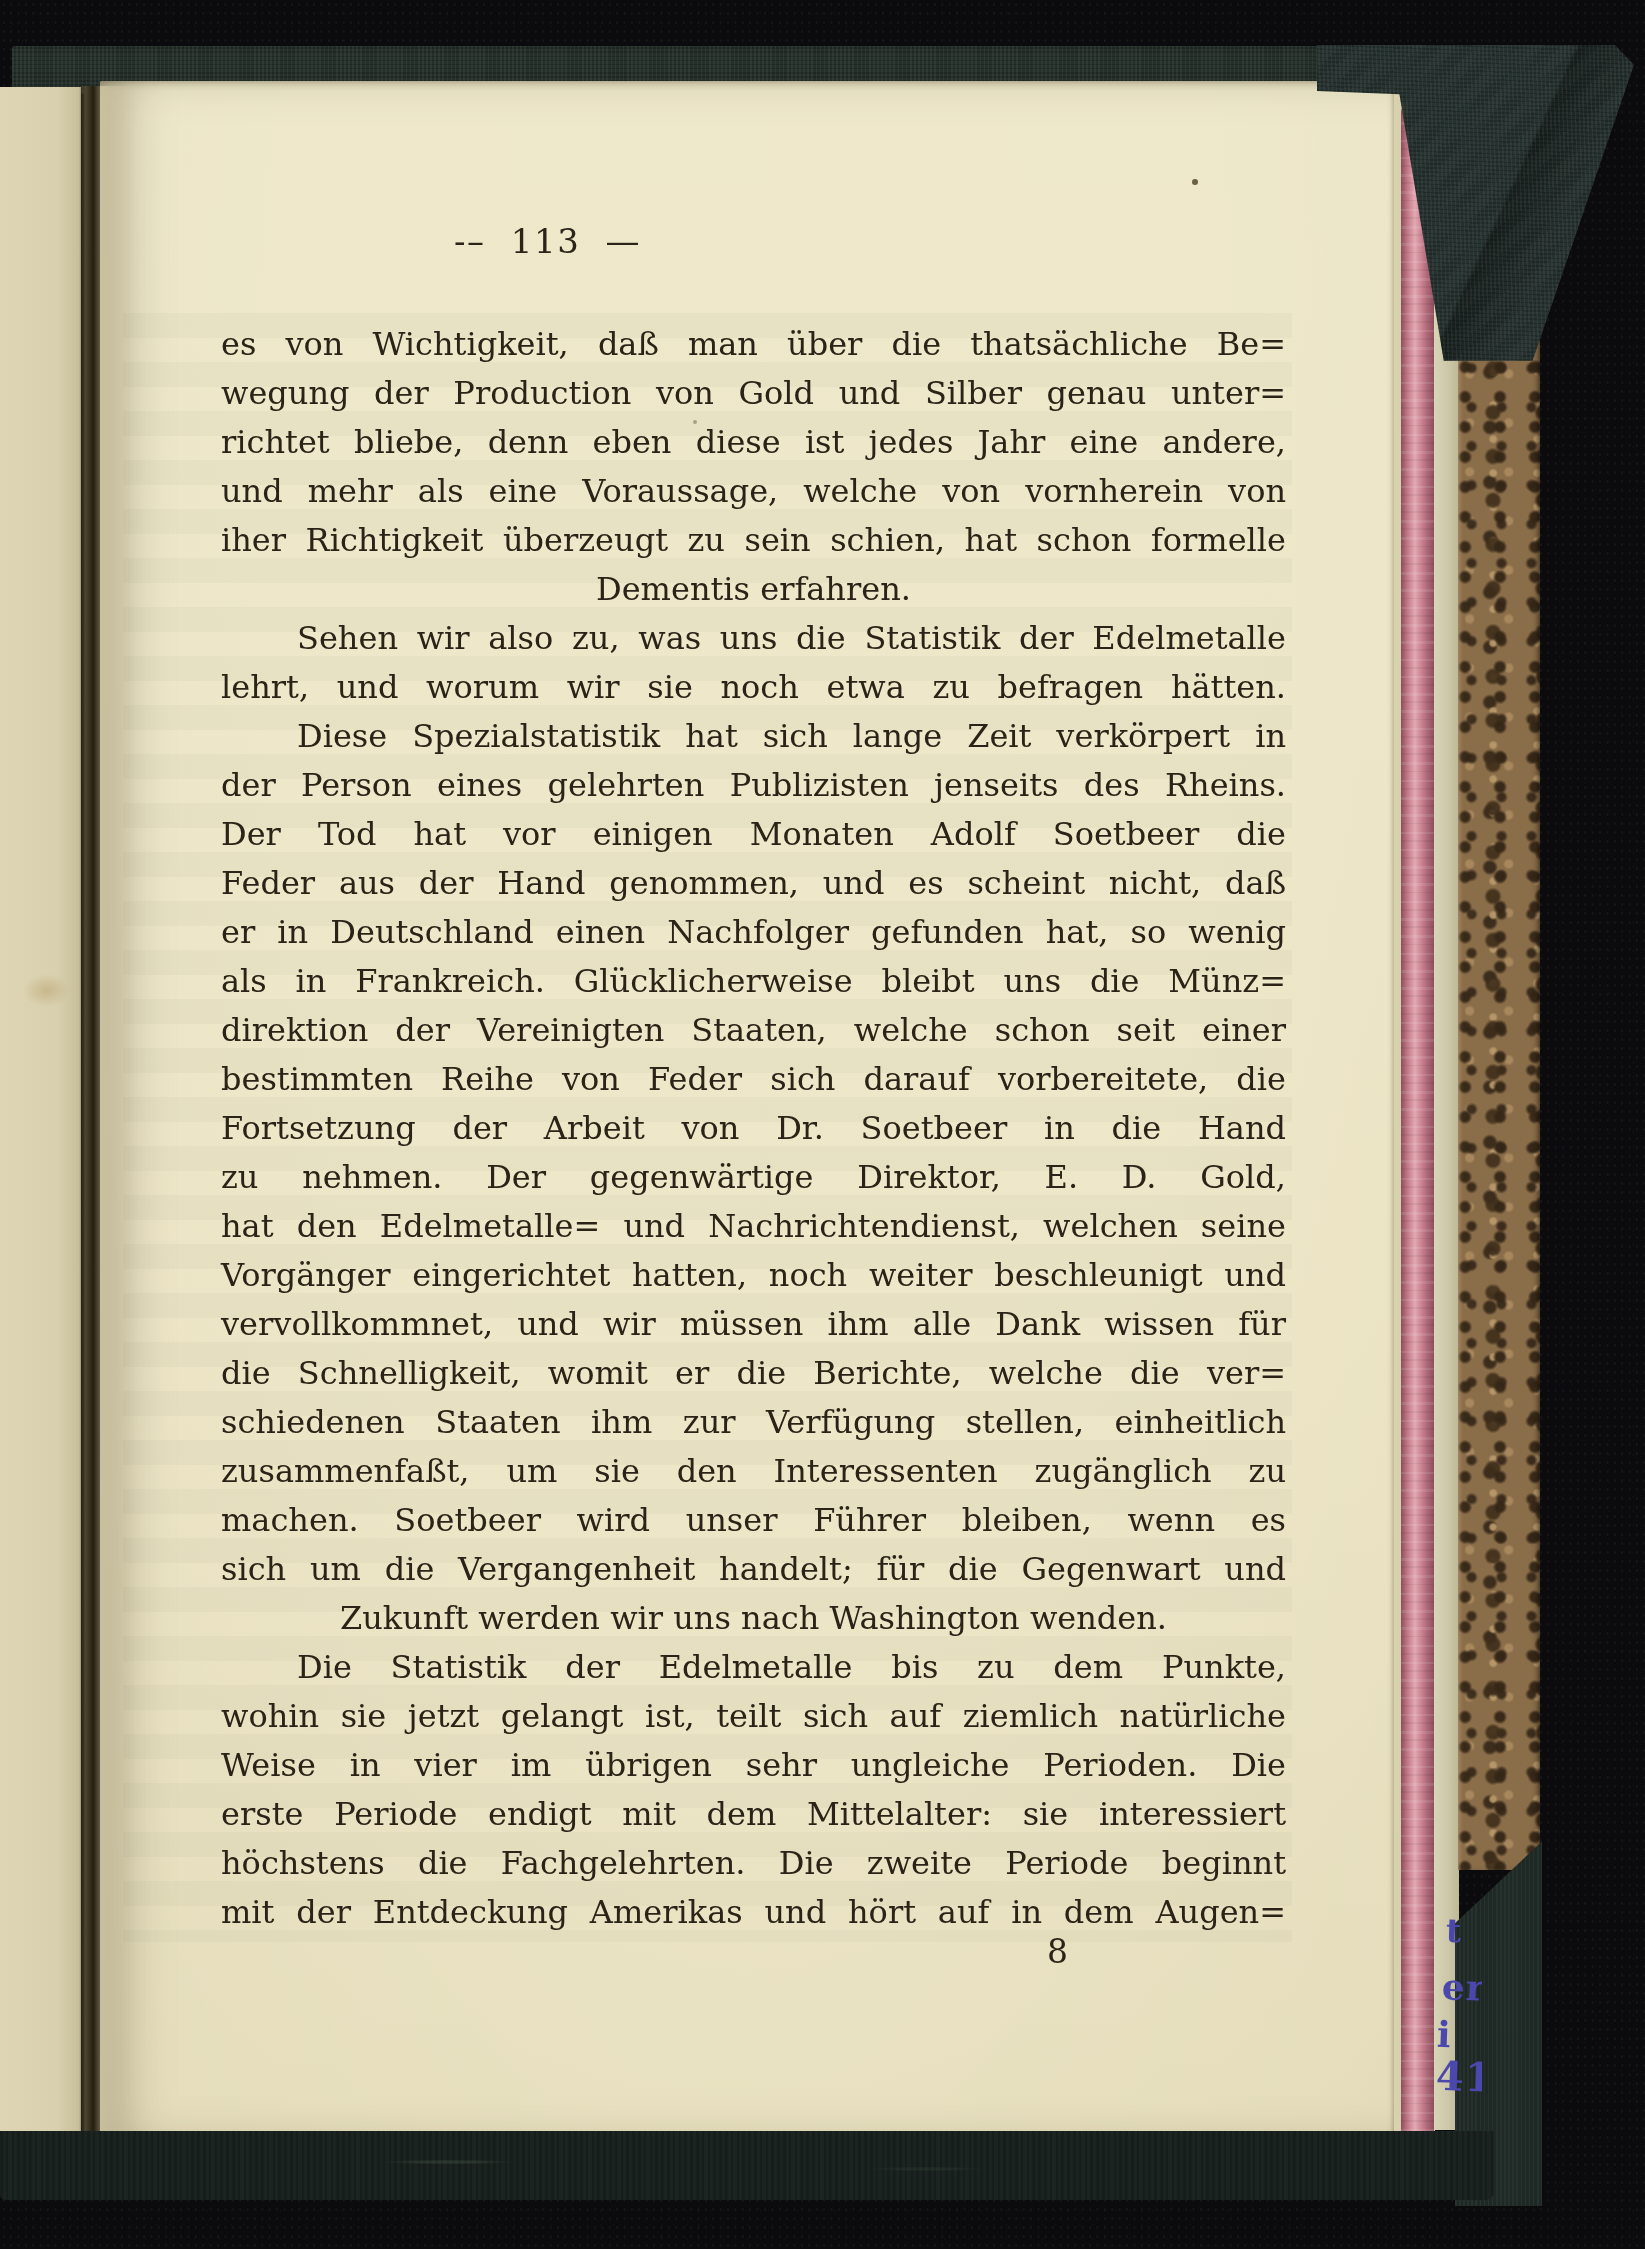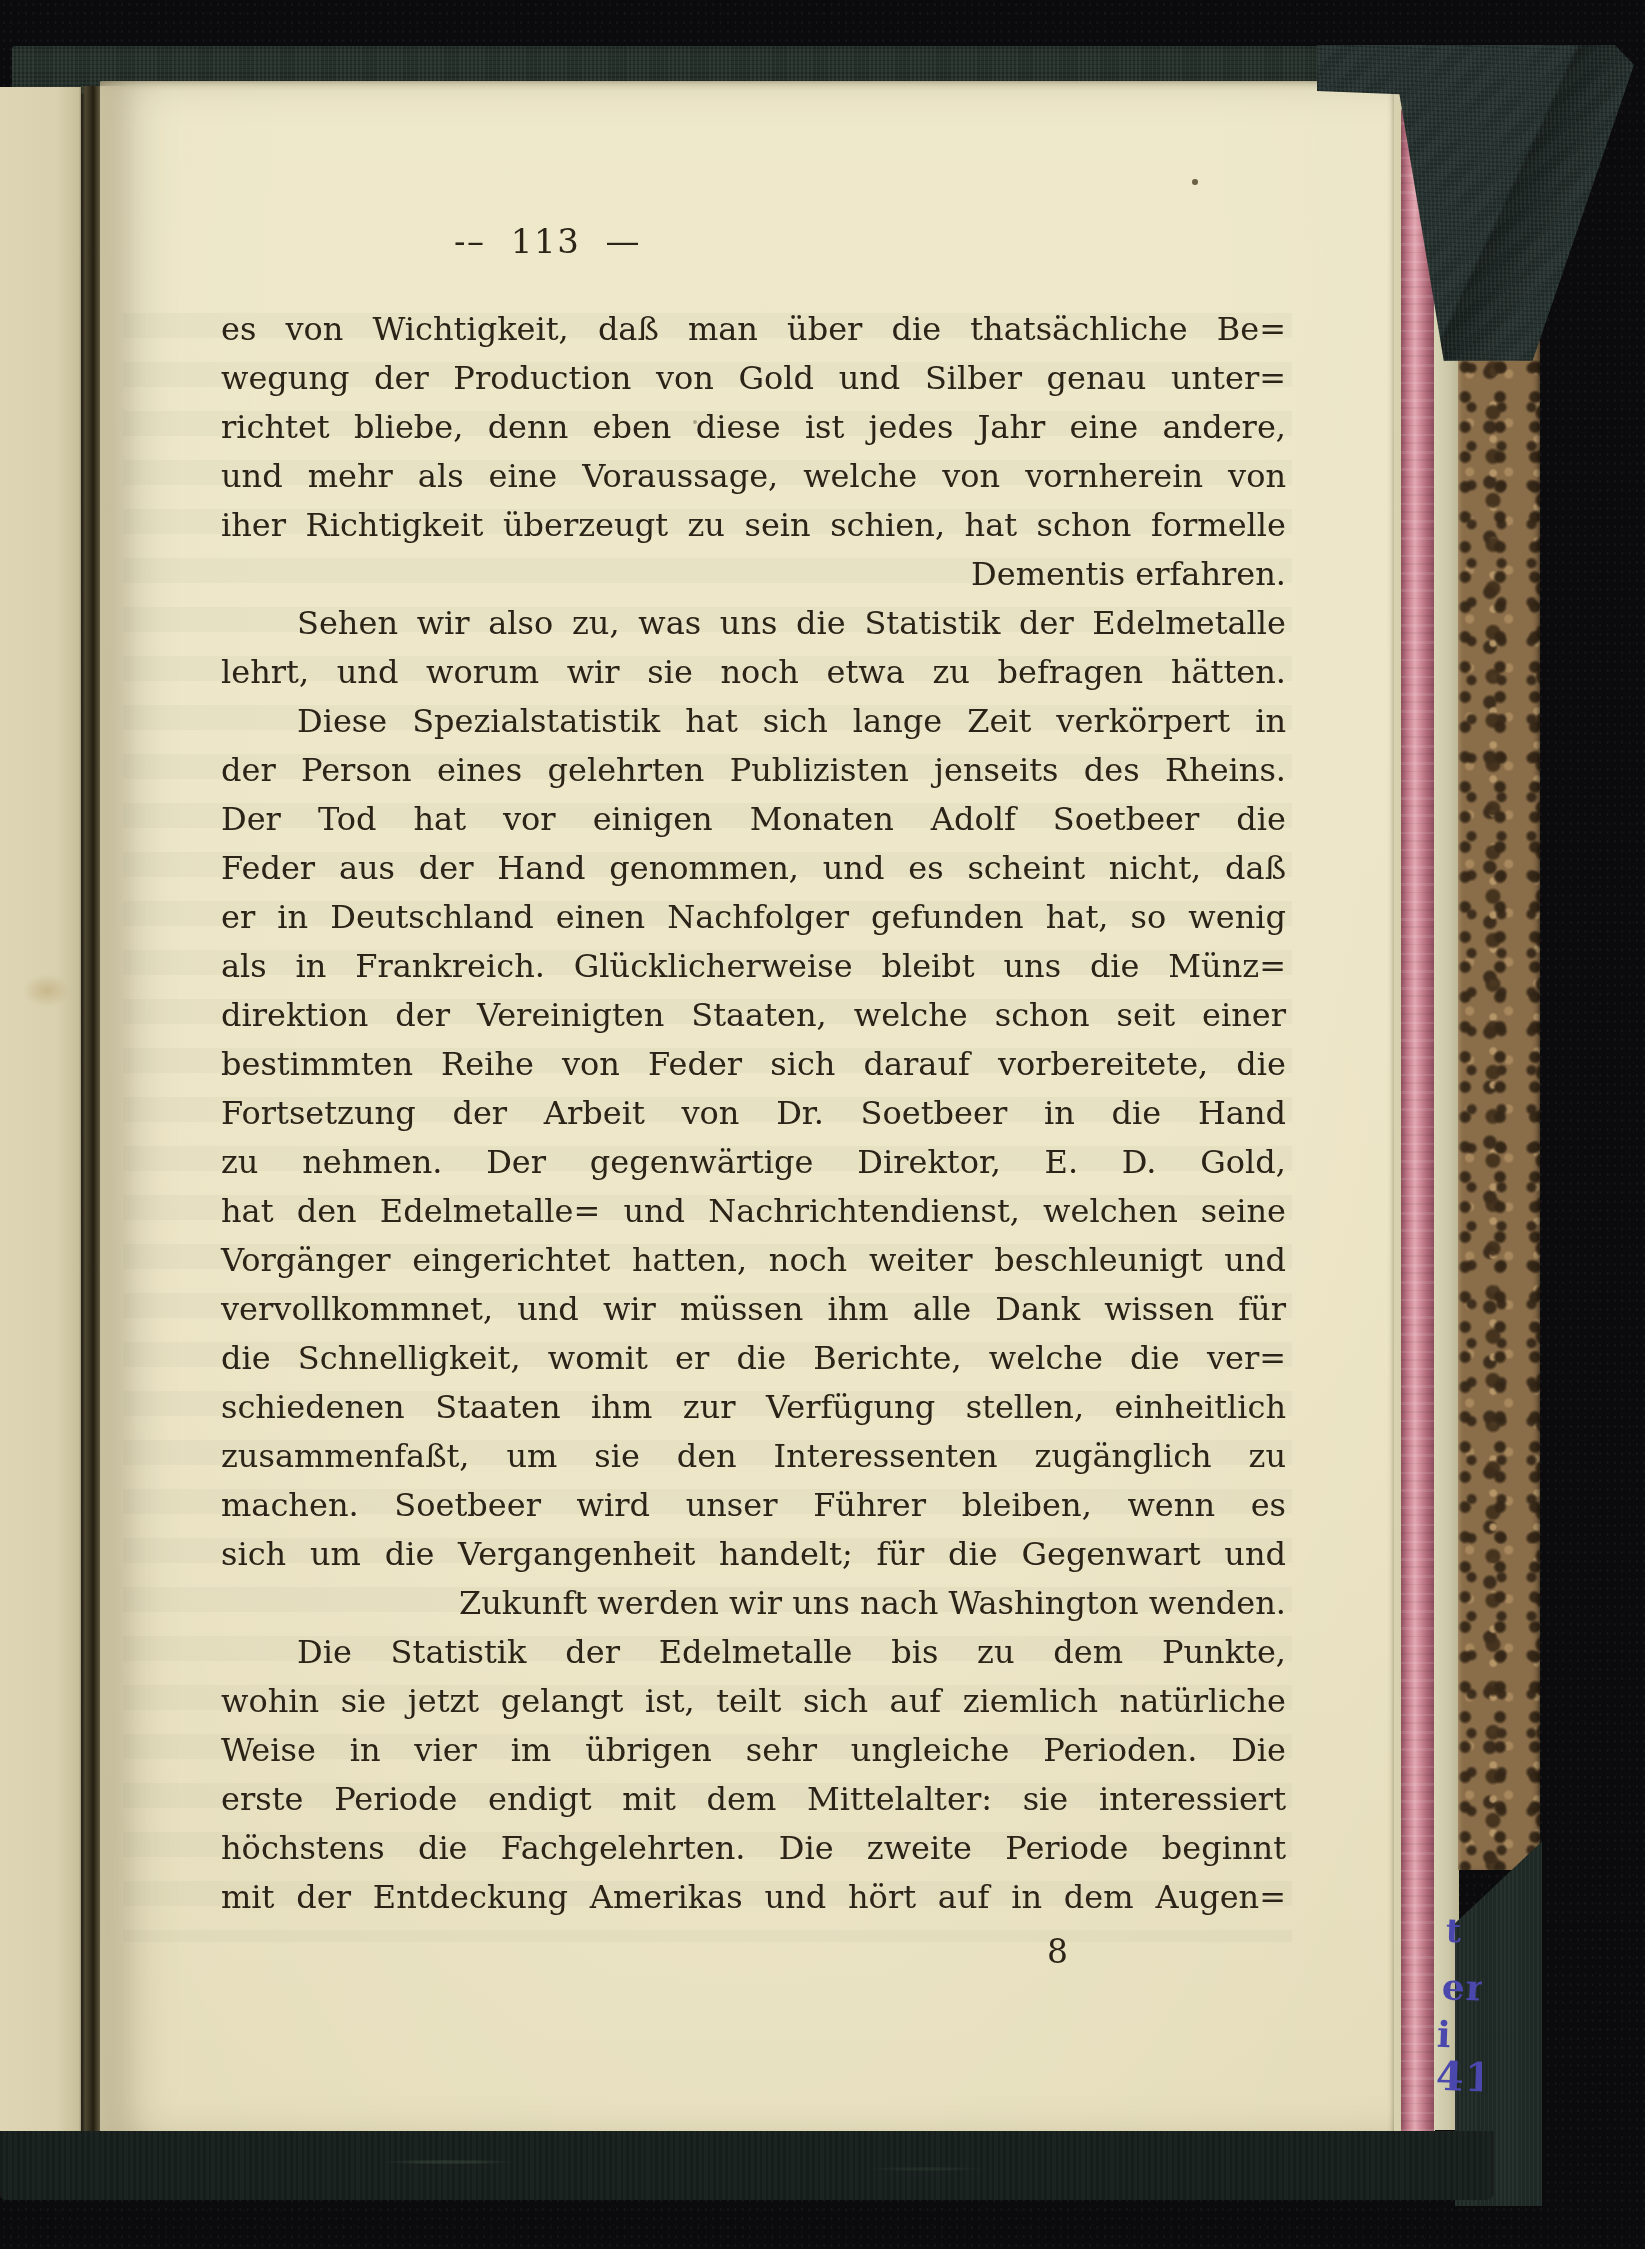--- a/index.html
+++ b/index.html
@@ -114,24 +114,24 @@
   .stamp-strip span:nth-child(1){top:3.3px;font-size:33px;left:11.5px;}
   .stamp-strip span:nth-child(2){top:58px;font-size:36px;left:8.2px;}
   .stamp-strip span:nth-child(3){top:105px;font-size:36px;left:3.3px;}
   .stamp-strip span:nth-child(4){top:145px;font-size:40px;left:1.6px;}
   
   .page-header{
     position:absolute;left:454px;top:221px;display:flex;gap:25px;align-items:baseline;
     font-size:34px;color:#2c2418;letter-spacing:1.6px;
   }
   .textblock{
-    position:absolute;left:221px;top:305px;width:1065px;
+    position:absolute;left:221px;top:320px;width:1065px;
     font-size:32px;line-height:49px;color:#2b2317;
   }
-  .tl{height:49px;white-space:normal;text-align:right;}
+  .tl{height:49px;white-space:normal;text-align:center;}
   .tl.just{text-align:justify;text-align-last:justify;}
   .tl.ind{padding-left:76px;}
   .signature{
     position:absolute;left:1047px;top:1932px;font-size:33px;color:#2b2317;
   }
 </style>
 </head>
 <body>
 
 <div class="scene">

